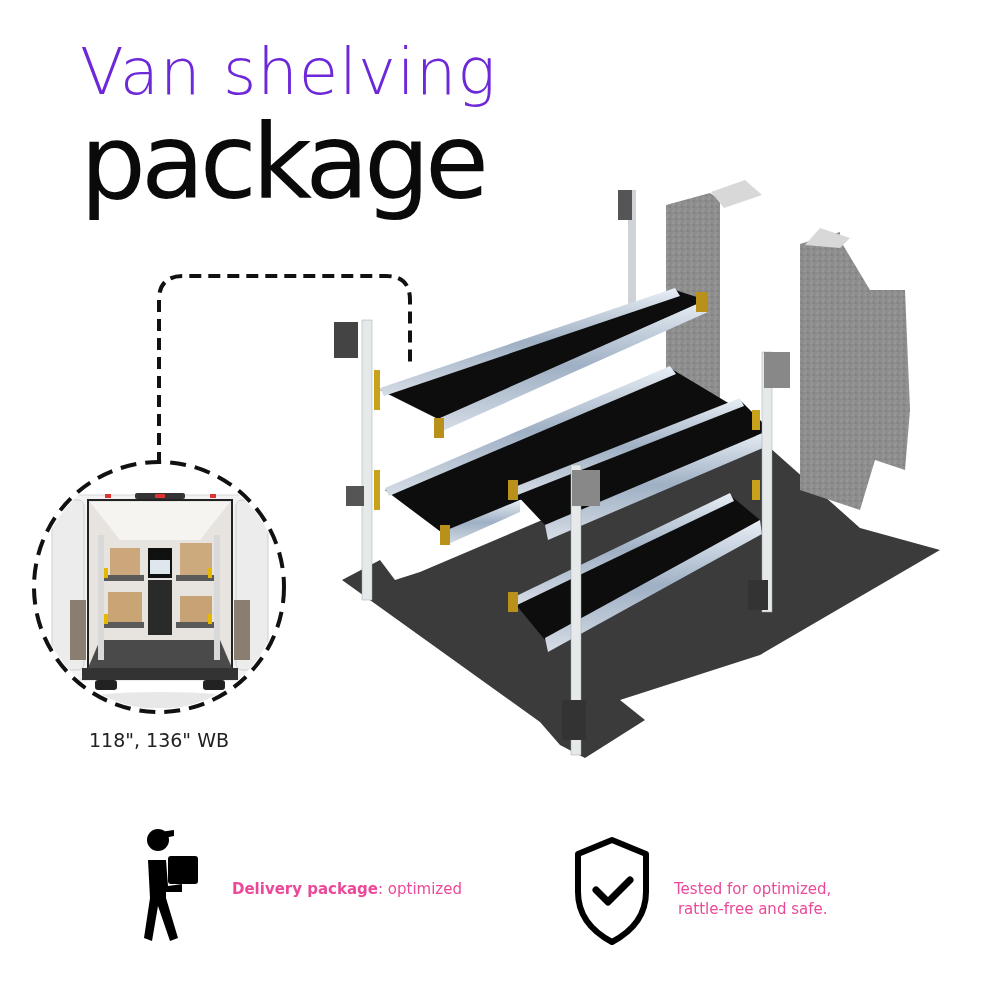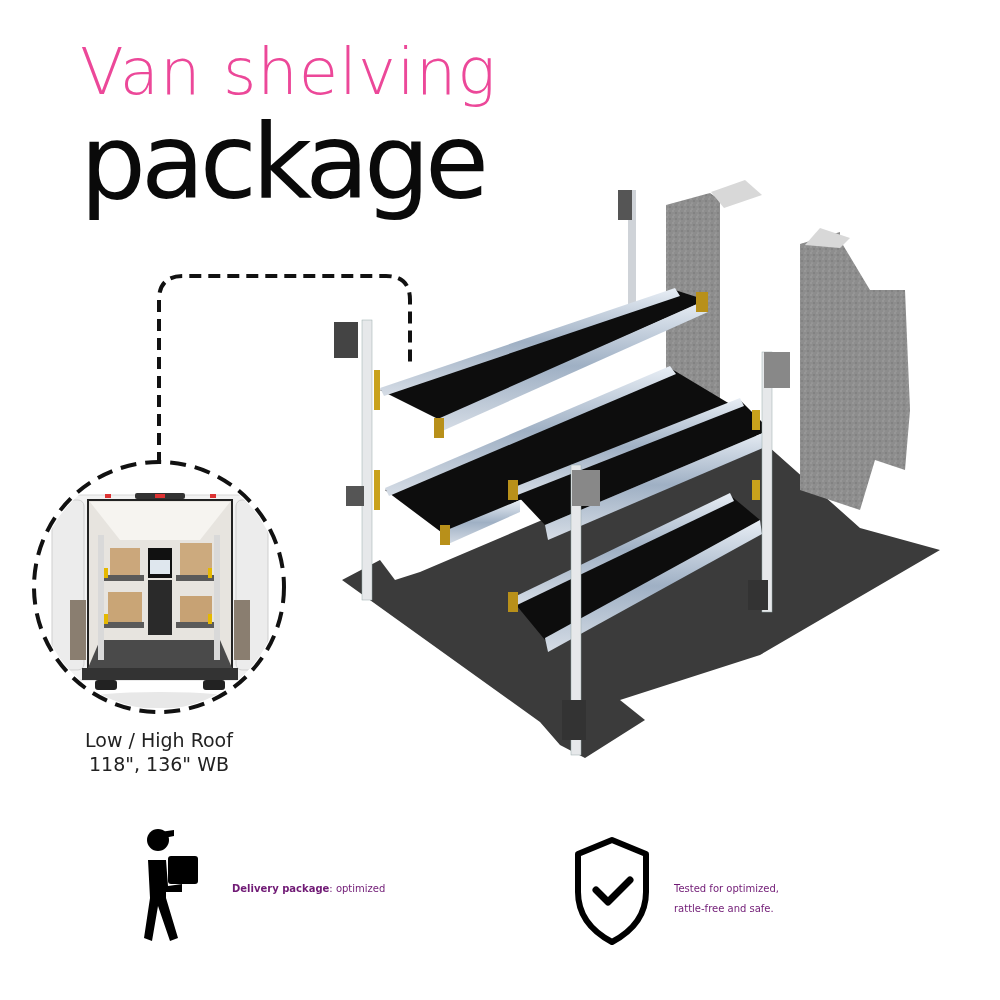--- a/index.html
+++ b/index.html
@@ -1,38 +1,38 @@
 <!DOCTYPE html>
 <html><head>
 <meta charset="utf-8">
 <style>
   html, body { margin:0; padding:0; background:#ffffff; }
   body { width:1000px; height:1000px; position:relative; overflow:hidden; font-family:"DejaVu Sans", sans-serif; color:#111; }
   .title-light {
     position:absolute; left:80px; top:40px;
     font-family:"DejaVu Sans", sans-serif; font-weight:300; font-size:64px; letter-spacing:1px;
-    color:#ec4899; line-height:1; -webkit-text-stroke:0;
+    color:#6d28d9; line-height:1; -webkit-text-stroke:0;
   }
   .title-bold {
     position:absolute; left:80px; top:110px;
     font-family:"DejaVu Sans", sans-serif; font-weight:normal; font-size:104px; letter-spacing:-5px;
     color:#0a0a0a; line-height:1;
   }
   svg.scene { position:absolute; left:0; top:0; width:1000px; height:1000px; }
   .fit-caption {
     position:absolute; left:24px; top:728px; width:270px; text-align:center;
     font-family:"DejaVu Sans", sans-serif; font-size:19px; line-height:24px; color:#222;
   }
   .fit-caption div { white-space:nowrap; }
   .band {
     position:absolute; left:70px; top:844px; width:857px; height:104px;
     border-radius:42px; background:#FDB71F;
   }
   .feature-text {
-    position:absolute; font-family:"DejaVu Sans", sans-serif; font-size:10px; line-height:20px; color:#701a75;
+    position:absolute; font-family:"DejaVu Sans", sans-serif; font-size:15px; line-height:20px; color:#ec4899;text-align:center;
   }
   .feature-text b { font-weight:bold; }
   .feat1 { left:232px; top:879px; }
   .feat2 { left:674px; top:879px; }
 </style>
 </head>
 <body>
 
 <div class="title-light">Van shelving</div>
 <div class="title-bold">package</div>
@@ -163,21 +163,20 @@
     <path d="M8 34 L26 34 L28 60 L42 58 L42 66 L26 66 L26 72 L38 112 L30 115 L18 80 L12 115 L4 112 L10 72 L8 34 Z" fill="#000"></path>
   </g>
 
   <g transform="translate(574,836)">
     <path d="M38 4 L72 18 L72 56 Q72 88 38 106 Q4 88 4 56 L4 18 Z" fill="none" stroke="#000" stroke-width="6" stroke-linejoin="round"></path>
     <path d="M22 54 L34 66 L56 44" fill="none" stroke="#000" stroke-width="7" stroke-linecap="round" stroke-linejoin="round"></path>
   </g>
 </svg>
 
 <div class="fit-caption">
-  <div>Low / High Roof</div>
   <div>118", 136" WB</div>
 </div>
 
 <div class="band" style="z-index:-1;"></div>
 
 <div class="feature-text feat1">
   <div><b>Delivery package</b><span>: optimized</span></div>
 </div>
 
 <div class="feature-text feat2">

